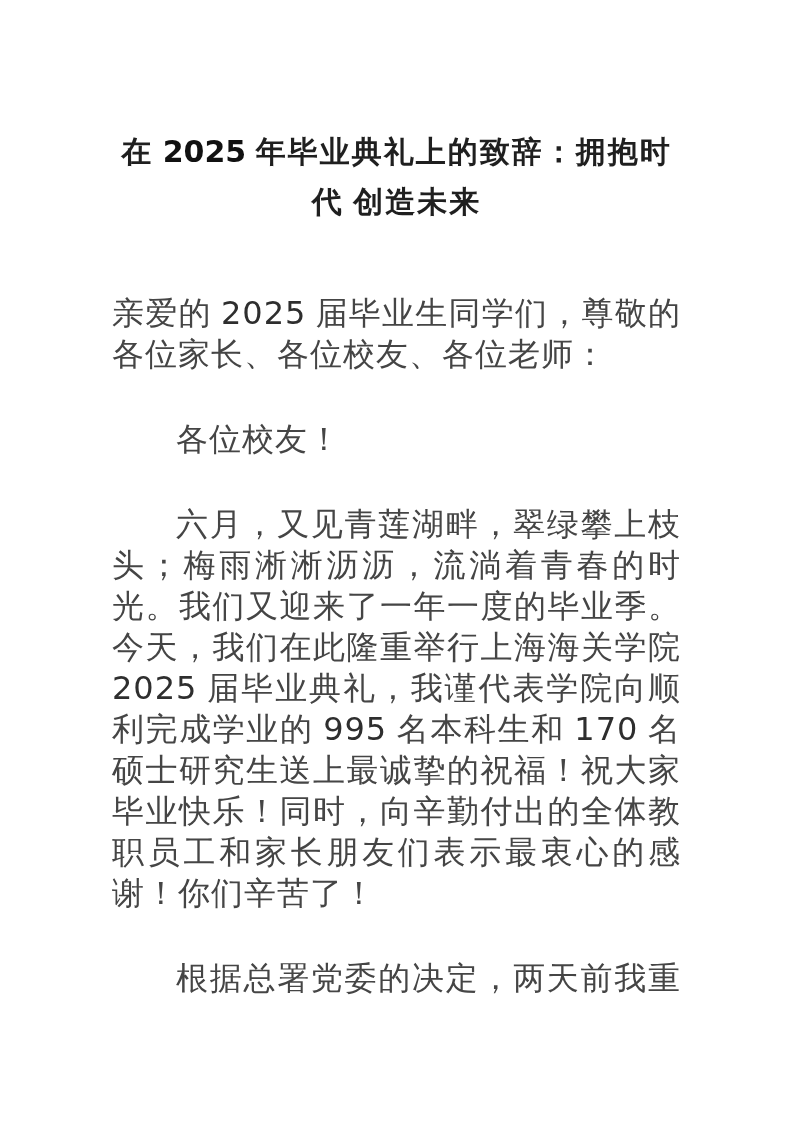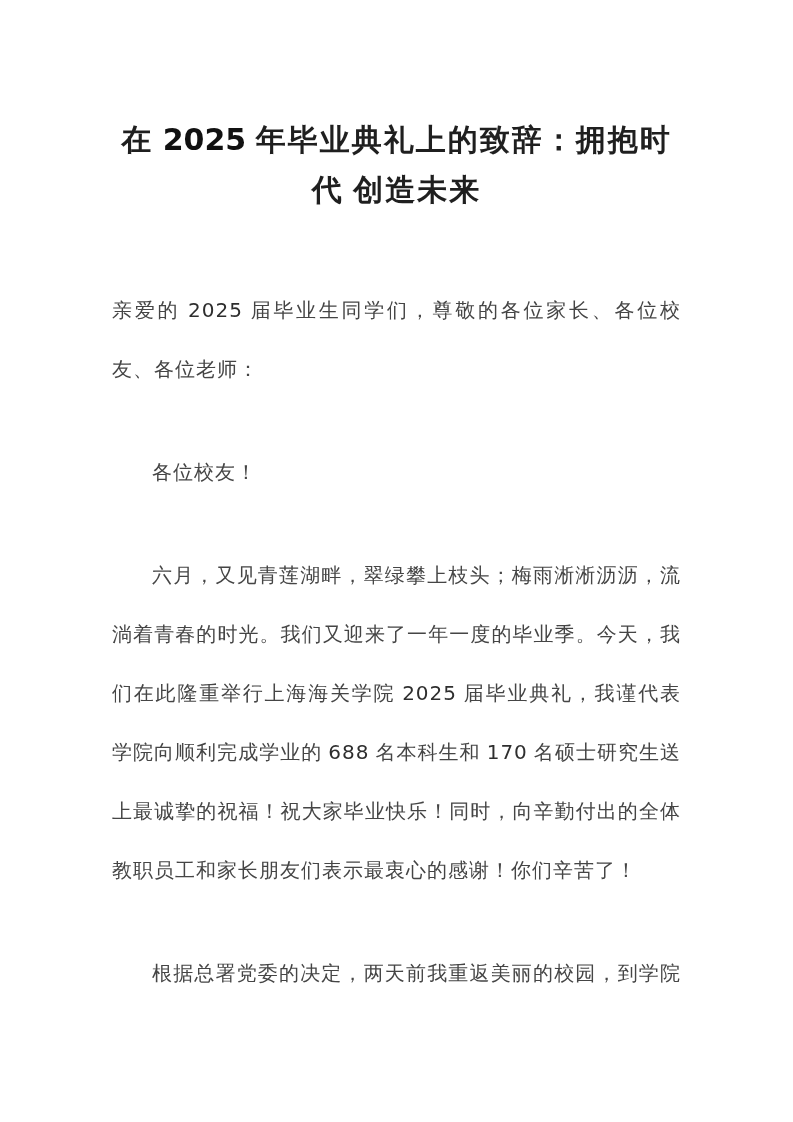--- a/index.html
+++ b/index.html
@@ -5,39 +5,39 @@
   html, body {
     margin: 0;
     padding: 0;
     background: #ffffff;
   }
   .page {
     position: relative;
     width: 793px;
     height: 989px;
     box-sizing: border-box;
-    margin: 0 auto;
+    margin: 12px auto;
     background: #ffffff;
     padding: 115px 112px 0 112px;
     overflow: hidden;
     font-family: "Liberation Serif", "DejaVu Serif", serif;
   }
   .doc-title {
     margin: 0 0 66px 0;
     font-size: 30px;
     line-height: 50px;
     font-weight: 700;
     text-align: center;
     letter-spacing: 2px;
     color: #1f1f1f;
   }
   .para {
     margin: 0 0 44px 0;
-    font-size: 20px;
-    line-height: 59px;
+    font-size: 32px;
+    line-height: 41px;
     letter-spacing: 1px;
     text-align: justify;
     text-justify: inter-ideograph;
     color: #454545;
   }
   .para.indent {
     text-indent: 2em;
   }
   .num {
     font-family: "DejaVu Sans", "Liberation Sans", sans-serif;
@@ -52,16 +52,16 @@
 </head>
 <body>
 
 <div class="page">
   <h1 class="doc-title">在 <span class="num">2025</span> 年毕业典礼上的致辞：拥抱时代 创造未来</h1>
 
   <p class="para">亲爱的 <span class="num">2025</span> 届毕业生同学们，尊敬的各位家长、各位校友、各位老师：</p>
 
   <p class="para indent">各位校友！</p>
 
-  <p class="para indent">六月，又见青莲湖畔，翠绿攀上枝头；梅雨淅淅沥沥，流淌着青春的时光。我们又迎来了一年一度的毕业季。今天，我们在此隆重举行上海海关学院 <span class="num">2025</span> 届毕业典礼，我谨代表学院向顺利完成学业的 <span class="num">688</span> 名本科生和 <span class="num">170</span> 名硕士研究生送上最诚挚的祝福！祝大家毕业快乐！同时，向辛勤付出的全体教职员工和家长朋友们表示最衷心的感谢！你们辛苦了！</p>
+  <p class="para indent">六月，又见青莲湖畔，翠绿攀上枝头；梅雨淅淅沥沥，流淌着青春的时光。我们又迎来了一年一度的毕业季。今天，我们在此隆重举行上海海关学院 <span class="num">2025</span> 届毕业典礼，我谨代表学院向顺利完成学业的 <span class="num">995</span> 名本科生和 <span class="num">170</span> 名硕士研究生送上最诚挚的祝福！祝大家毕业快乐！同时，向辛勤付出的全体教职员工和家长朋友们表示最衷心的感谢！你们辛苦了！</p>
 
   <p class="para indent">根据总署党委的决定，两天前我重返美丽的校园，到学院工作，这份沉甸甸的信任让我充满感激。今天，我和朝气蓬勃的 <span class="num">2025</span> 届同学刚一见面，就要马上挥手道别。看着你们青春洋溢的脸庞，我的内心既充满不舍，又满心期望——既不舍这短暂的相遇，还没来得及多听听你们的梦想，没来得及见证你们更多的成长；但更多的是为你们即将踏上新征</p>
 </div>
 
 </body></html>

